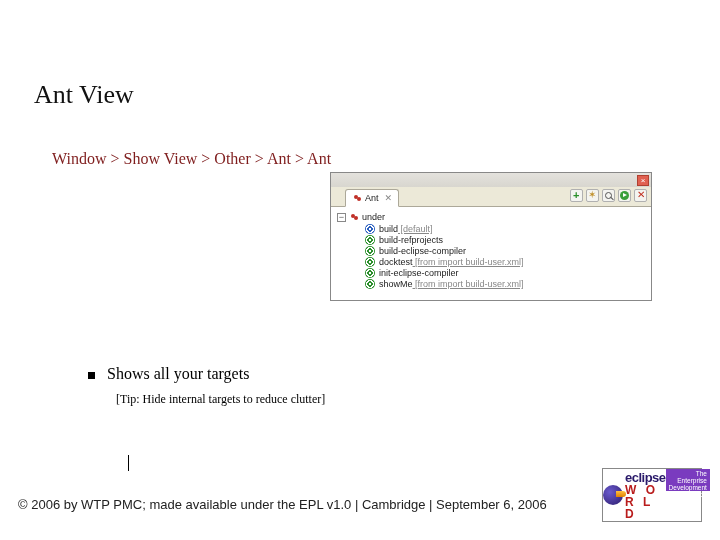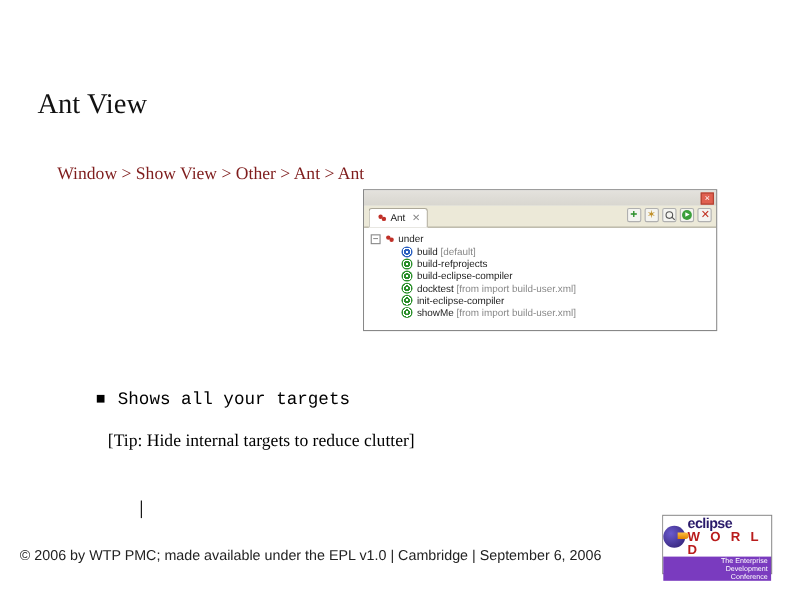--- a/index.html
+++ b/index.html
@@ -56,21 +56,21 @@
     font-size: 8px;
     line-height: 9px;
     text-align: center;
     font-family: Arial, sans-serif;
   }
   .ss-tabrow {
     height: 20px;
     background: #ece9d8;
     display: flex;
     align-items: flex-end;
-    padding-left: 4px;
+    padding-left: 14px;
     border-bottom: 1px solid #aca899;
     position: relative;
   }
   .ss-tab {
     display: flex;
     align-items: center;
     gap: 3px;
     height: 18px;
     padding: 0 6px;
     background: #fff;
@@ -123,59 +123,58 @@
   .tree-item { display:flex; align-items:center; gap:4px; margin:1px 0 1px 30px; }
   .target-ic {
     width:10px; height:10px; border-radius:50%;
     background: radial-gradient(circle,#fff 0 15%, #2a8f2a 16% 38%, #fff 39% 55%, #2a8f2a 56% 100%);
     flex:none;
   }
   .target-ic.default {
     background: radial-gradient(circle,#fff 0 15%, #2a5fbf 16% 38%, #fff 39% 55%, #2a5fbf 56% 100%);
   }
   .tree-label { white-space:nowrap; }
-  .tree-label .extra { color:#888; }
+  .tree-label .extra { color:#888;text-decoration:underline; }
   .bullet-line {
     position:absolute;
     left:88px;
-    top:354px;
+    top:365px;
     font-size:16px;
-    font-family:Liberation Mono, monospace;
   }
   .bullet-sq {
     display:inline-block;
     width:7px; height:7px;
     background:#000;
     margin-right:12px;
     vertical-align:middle;
   }
   .tip-line {
     position:absolute;
-    left:98px;
+    left:116px;
     top:392px;
-    font-size:16px;
+    font-size:12px;
   }
   .footer {
     position:absolute;
     left:18px;
     bottom:28px;
     font-size:13px;
     font-family:Liberation Sans, sans-serif;
     color:#222;
   }
   .logo {
     position:absolute;
     right:18px;
     bottom:18px;
     width:100px;
     height:54px;
     background:#fff;
     border:1px solid #888;
     display:flex;
-    flex-direction:column;
+    flex-direction:row;
   }
   .logo-top {
     flex:1;
     background:#fff;
     display:flex;
     align-items:center;
     justify-content:center;
     gap:2px;
   }
   .logo-ball {

